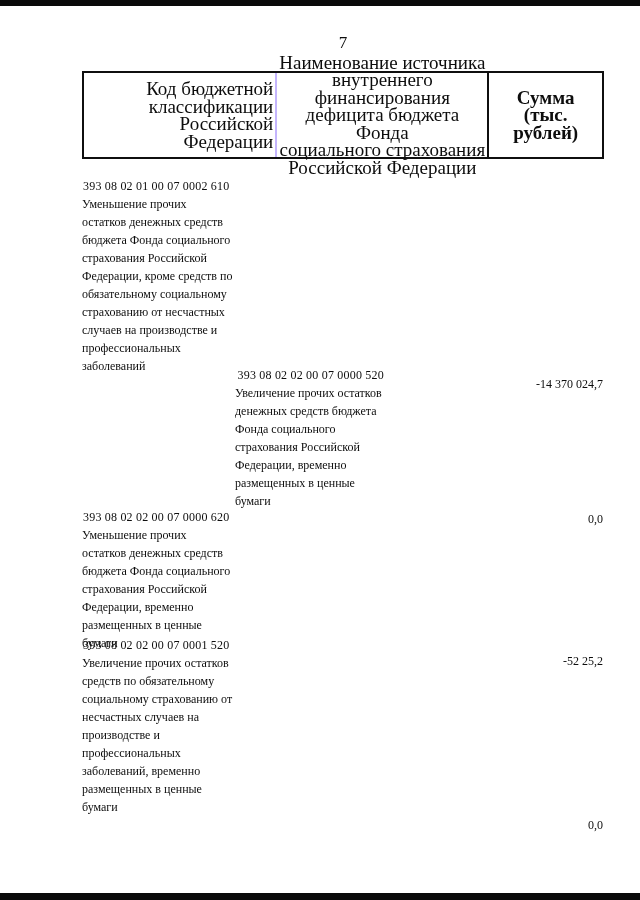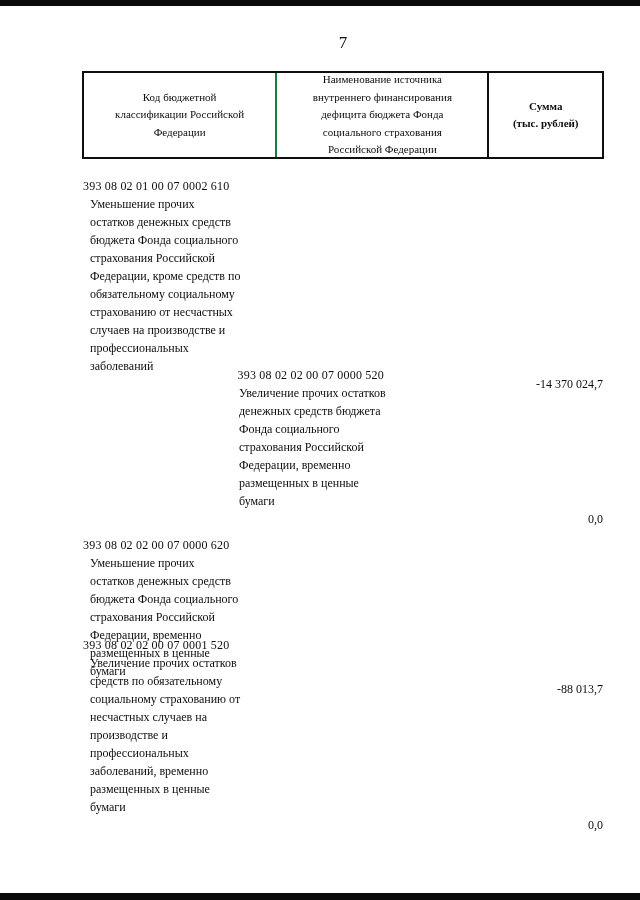--- a/index.html
+++ b/index.html
@@ -44,54 +44,53 @@
     box-sizing: border-box;
     display: flex;
     background: #ffffff;
   }
   .head-cell {
     box-sizing: border-box;
     display: flex;
     align-items: center;
     justify-content: center;
     text-align: center;
-    font-size: 11px;
+    font-size: 19px;
     line-height: 17.5px;
     white-space: pre-line;
     padding: 1px 2px;
   }
-  .head-cell.c1 { width: 194px; border-right: 2px solid #15803d; }
+  .head-cell.c1 { width: 194px; border-right: 2px solid #c4b5fd; text-align: right; }
   .head-cell.c2 { width: 213px; border-right: 2px solid #0f0f0f; }
   .head-cell.c3 { width: 113px; font-weight: bold; }
 
   .data-row {
     position: absolute;
     left: 82px;
     width: 522px;
     display: flex;
     font-size: 12px;
     line-height: 18px;
     flex-direction: column;
   }
   .row-1 { top: 177px; }
   .row-2 { top: 366px; align-items: center; }
-  .row-3 { top: 536px; }
+  .row-3 { top: 508px; }
   .row-4 { top: 636px; }
 
   .code-cell {
     width: 213px;
     box-sizing: border-box;
     padding-left: 1px;
     white-space: nowrap;
     letter-spacing: 0.2px;
   }
   .name-cell {
     width: 216px;
     white-space: pre-line;
-    margin-left: 8px;
   }
   .amount-cell {
     flex: 1;
     align-self: flex-end;
     text-align: right;
     white-space: nowrap;
     padding-right: 1px;
   }
 </style>
 </head>
@@ -143,21 +142,21 @@
 
 <div class="data-row row-3">
   <div class="code-cell">393 08 02 02 00 07 0000 620</div>
   <div class="name-cell">Уменьшение прочих
 остатков денежных средств
 бюджета Фонда социального
 страхования Российской
 Федерации, временно
 размещенных в ценные
 бумаги</div>
-  <div class="amount-cell">-88 013,7</div>
+  <div class="amount-cell">-52 25,2</div>
 </div>
 
 <div class="data-row row-4">
   <div class="code-cell">393 08 02 02 00 07 0001 520</div>
   <div class="name-cell">Увеличение прочих остатков
 средств по обязательному
 социальному страхованию от
 несчастных случаев на
 производстве и
 профессиональных

